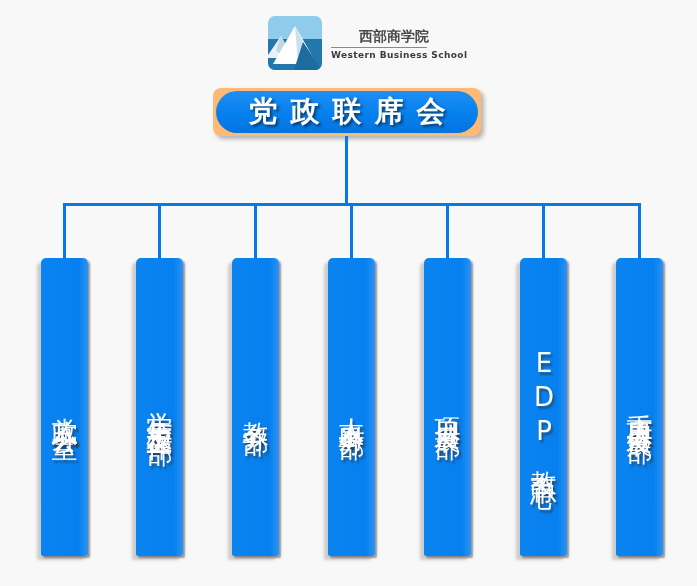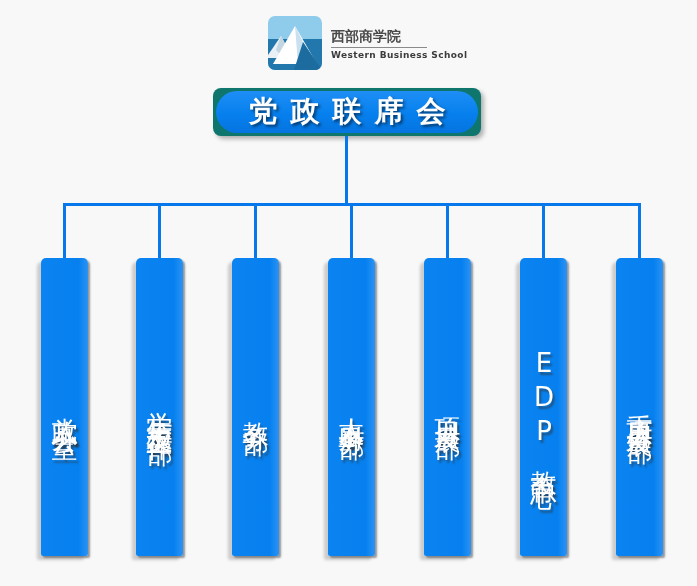--- a/index.html
+++ b/index.html
@@ -22,32 +22,33 @@
   .logo-univ {
     font-family: "DejaVu Serif", "Liberation Serif", serif;
     font-style: italic; font-weight: bold;
     font-size: 16px; letter-spacing: -0.5px;
     color: #2e7bbf; white-space: nowrap; line-height: 20px;
   }
   .logo-school {
     font-size: 14px; color: #4a4a4a; line-height: 20px;
     display: flex; justify-content: space-between; width: 96px;
     font-weight: bold;
+    margin-left: 28px;
   }
   .logo-divider { height: 1px; background: #8a8a8a; margin: 1px 0 2px 0; width: 96px; }
   .logo-en {
     font-size: 9px; color: #3c3c3c; letter-spacing: 0.4px;
     white-space: nowrap; line-height: 11px; font-weight: bold;
     transform-origin: left center;
   }
 
   
   .root-box {
     position: absolute; left: 213px; top: 88px; width: 268px; height: 48px;
-    background: #0f766e; border-radius: 8px; padding: 3px;
+    background: #fdba74; border-radius: 8px; padding: 3px;
     box-shadow: 3px 3px 4px rgba(90,90,90,0.45);
   }
   .root-pill {
     width: 100%; height: 100%;
     background: linear-gradient(#1e8ef5, #0680ee 55%, #0574e0);
     border-radius: 21px;
     display: flex; align-items: center; justify-content: center;
   }
   .root-label {
     color: #ffffff; font-size: 29px; font-weight: bold;

